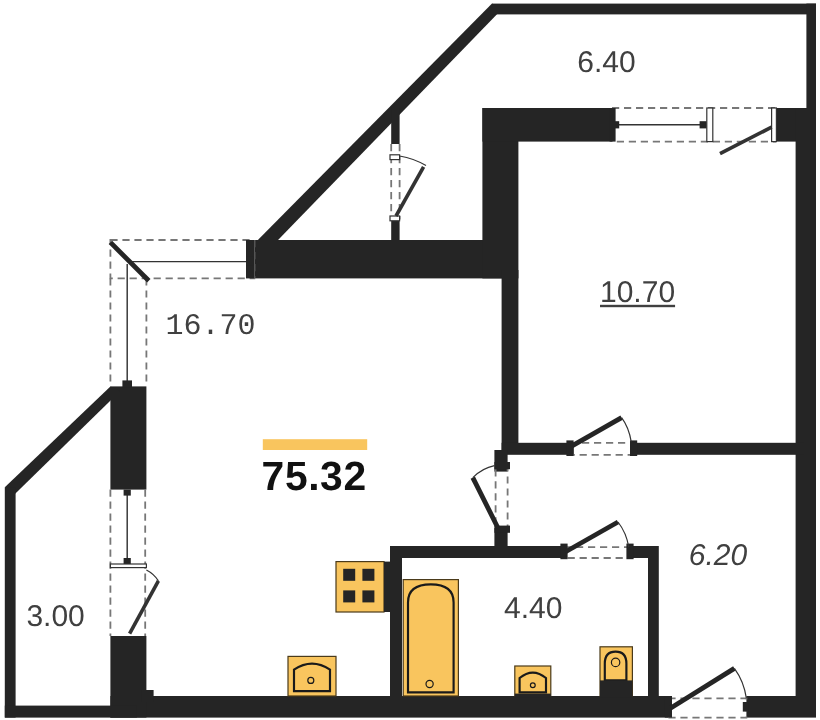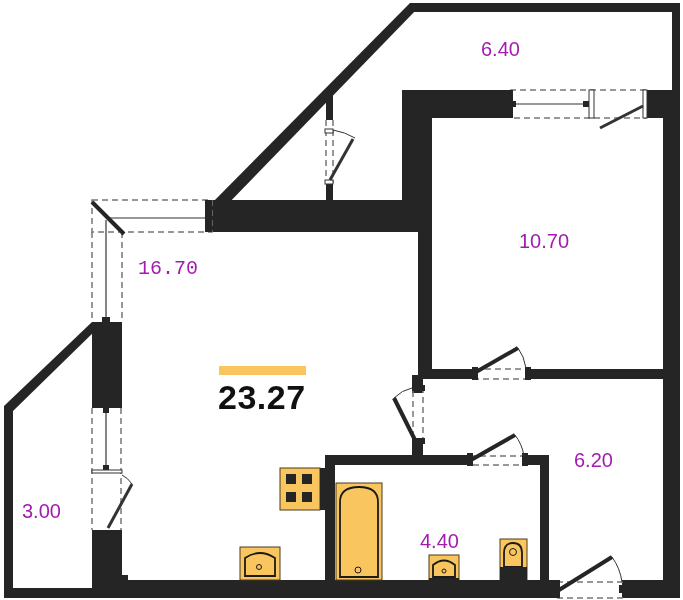--- a/index.html
+++ b/index.html
@@ -7,21 +7,21 @@
     svg.plan { position: absolute; left: 0; top: 0; width: 683px; height: 600px; }
     .wall { fill: #252525; }
     .dash { stroke: #777; stroke-width: 1.5; stroke-dasharray: 6 4; fill: none; }
     .thin { stroke: #333; stroke-width: 1.2; fill: none; }
     .pane { fill: #fff; stroke: #333; stroke-width: 1; }
     .leaf { stroke: #252525; stroke-width: 4; stroke-linecap: butt; }
     .leaf-w { fill: #fff; stroke: #333; stroke-width: 1.2; }
     .arc { stroke: #333; stroke-width: 1; fill: none; }
     .fix { fill: #f9c55e; stroke: #4a3a1a; stroke-width: 1; }
     .fix-dark { fill: #252525; }
-    .label { position: absolute; font-size: 20px; color: #a21caf; white-space: nowrap; }
+    .label { position: absolute; font-size: 25px; color: #404040; white-space: nowrap; }
     .total { position: absolute; font-size: 34px; font-weight: bold; color: #111; left: 218px; top: 378px; letter-spacing: 0.5px; }
     .total-bar { position: absolute; left: 219px; top: 366px; width: 87px; height: 9px; background: #f9c55e; }
   </style>
 </head>
 <body>
 
 <svg class="plan" viewBox="0 0 683 600" xmlns="http://www.w3.org/2000/svg">
 
   <g>
 
@@ -183,20 +183,20 @@
 
   <g>
     <rect class="fix" x="500" y="539" width="27" height="41"></rect>
     <path d="M 504 567 L 504 553 Q 504 543 513 543 Q 522 543 522 553 L 522 567 Z" fill="none" stroke="#1a1a1a" stroke-width="1.8"></path>
     <circle cx="513" cy="552" r="3.5" fill="none" stroke="#1a1a1a" stroke-width="1"></circle>
     <rect class="fix-dark" x="500" y="567" width="27" height="14"></rect>
   </g>
 </svg>
 
 <div class="label" style="left:481px; top:38px;">6.40</div>
-<div class="label" style="left:519px; top:230px;">10.70</div>
+<div class="label" style="left:500px; top:230px;text-decoration:underline;">10.70</div>
 <div class="label" style="left:138px; top:257px;font-family:Liberation Mono, monospace;">16.70</div>
-<div class="label" style="left:574px; top:449px;">6.20</div>
-<div class="label" style="left:420px; top:530px;">4.40</div>
+<div class="label" style="left:574px; top:449px;font-style:italic;">6.20</div>
+<div class="label" style="left:420px; top:493px;">4.40</div>
 <div class="label" style="left:22px; top:500px;">3.00</div>
 
 <div class="total-bar"></div>
-<div class="total">23.27</div>
+<div class="total">75.32</div>
 
 </body></html>

